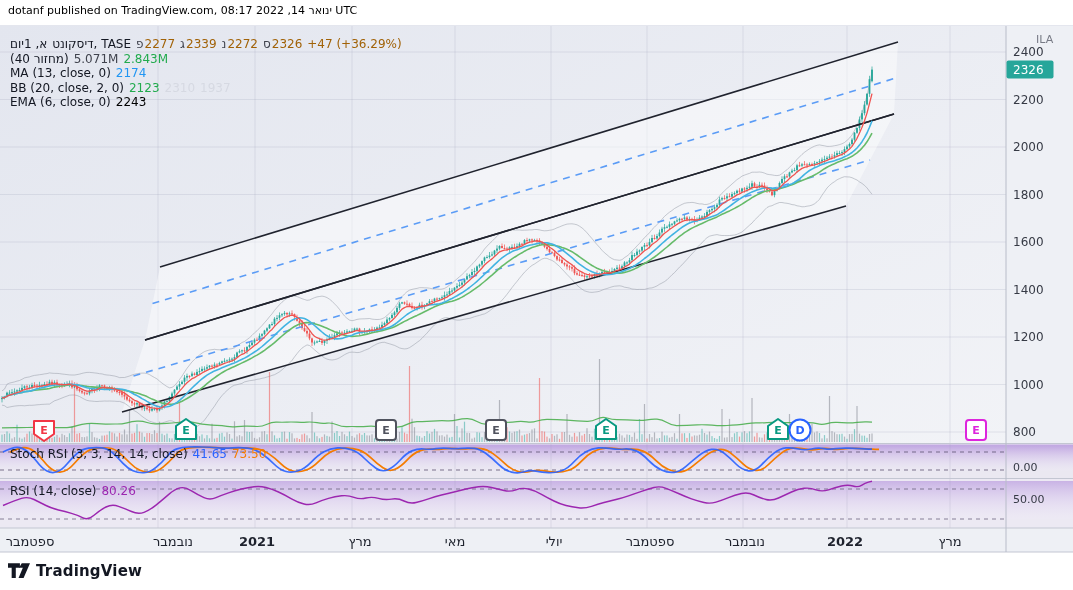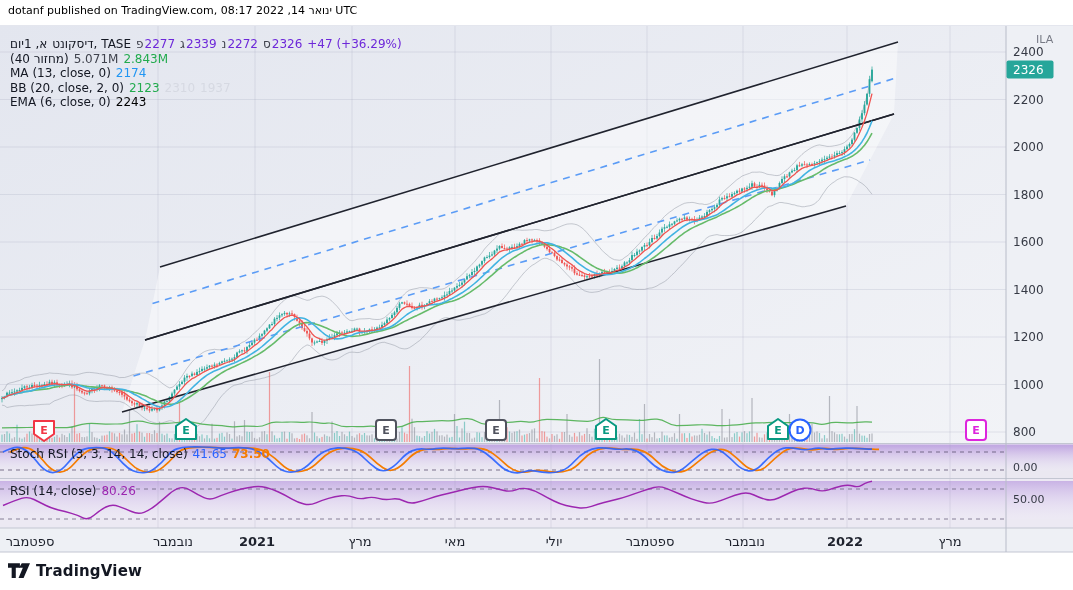--- a/index.html
+++ b/index.html
@@ -5,22 +5,22 @@
   html,body{margin:0;padding:0;background:#ffffff;}
   body{width:1073px;height:590px;overflow:hidden;position:relative;
        font-family:"DejaVu Sans","Liberation Sans",sans-serif;color:#131722;}
   .topbar{position:absolute;left:0;top:0;width:1073px;height:25px;background:#fff;
           border-bottom:1px solid #e4e6ee;z-index:5;}
   .topbar span{position:absolute;left:8px;top:4px;font-size:11px;color:#000000;}
   #chartsvg{position:absolute;left:0;top:0;z-index:1;}
   .legend{position:absolute;z-index:4;font-size:12px;line-height:14.6px;color:#131722;
           pointer-events:none;white-space:nowrap;}
   .legend .row{display:flex;gap:5px;align-items:flex-end;}
-  .teal{color:#6d28d9;} .grn{color:#22ab4e;} .blu{color:#2196f3;} .red{color:#000000;}
-  .faint{color:#d6d9e2;} .org{color:#f57c00;font-weight:bold;} .kblu{color:#2962ff;} .pur{color:#9c27b0;}
+  .teal{color:#a16207;} .grn{color:#22ab4e;} .blu{color:#2196f3;} .red{color:#000000;}
+  .faint{color:#d6d9e2;} .org{color:#f57c00;} .kblu{color:#2962ff;} .pur{color:#9c27b0;}
   .dark{color:#40434e;}
   .footer{position:absolute;left:0;top:553px;width:1073px;height:37px;background:#fff;z-index:5;}
   .brandrow{position:absolute;left:8px;top:9px;display:flex;align-items:center;gap:6px;}
   .brandtxt{font-size:15px;font-weight:600;color:#131722;letter-spacing:.2px;}
 </style>
 </head>
 <body>
 
 <div class="topbar">
   <span>dotanf published on TradingView.com, 08:17 2022 ,14 ינואר UTC</span>

